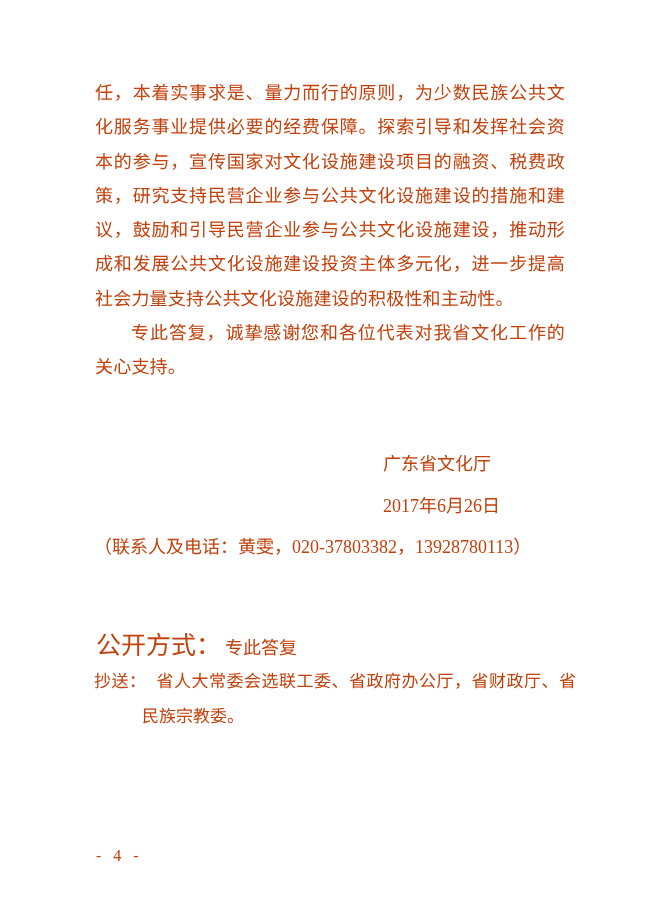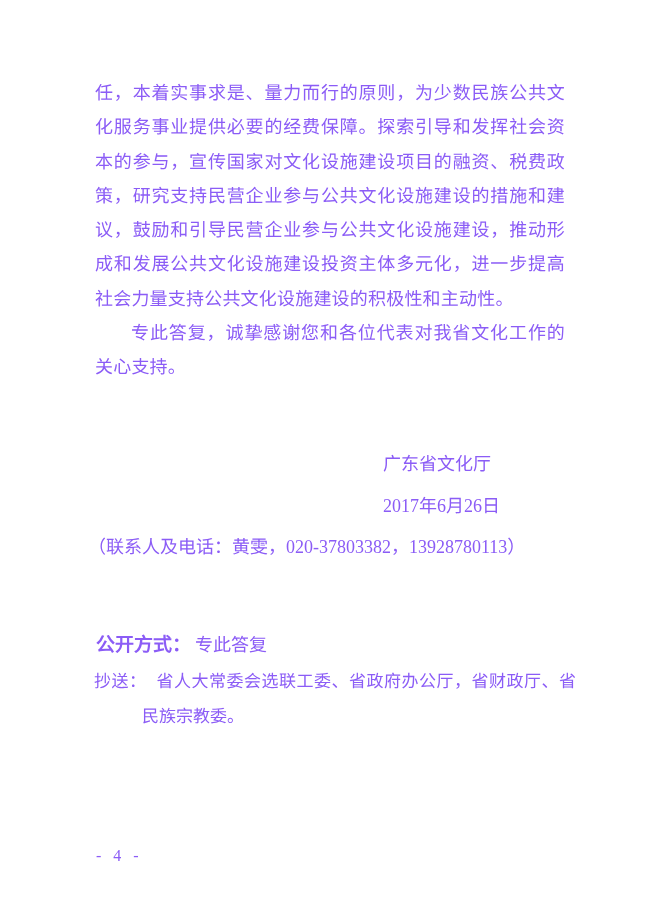--- a/index.html
+++ b/index.html
@@ -7,21 +7,21 @@
     padding: 0;
     background: #ffffff;
   }
   .page {
     position: relative;
     width: 646px;
     height: 908px;
     background: #ffffff;
     overflow: hidden;
     font-family: "Liberation Serif", "DejaVu Serif", serif;
-    color: #8b5cf6;
+    color: #c2410c;
   }
   
   .body-block {
     position: absolute;
     left: 95px;
     top: 76px;
     width: 470px;
   }
   .body-block p {
     margin: 0;
@@ -41,40 +41,40 @@
     font-size: 18px;
     line-height: 34px;
     white-space: nowrap;
   }
   .signature div {
     margin: 8px 0 8px 0;
   }
   
   .contact {
     position: absolute;
-    left: 88px;
+    left: 94px;
     top: 534px;
     font-size: 18px;
     line-height: 26px;
     white-space: nowrap;
     text-align: right;
   }
   
   .disclosure {
     position: absolute;
     left: 96px;
     top: 632px;
     font-size: 18px;
     line-height: 26px;
     white-space: nowrap;
   }
   .disclosure .label {
     font-family: "Liberation Sans", "DejaVu Sans", sans-serif;
-    font-weight: bold;
-    font-size: 19px;
+    font-weight: normal;
+    font-size: 25px;
     margin-right: 4px;
   }
   
   .cc {
     position: absolute;
     left: 94px;
     top: 664px;
     width: 482px;
     font-size: 17px;
     line-height: 35px;

